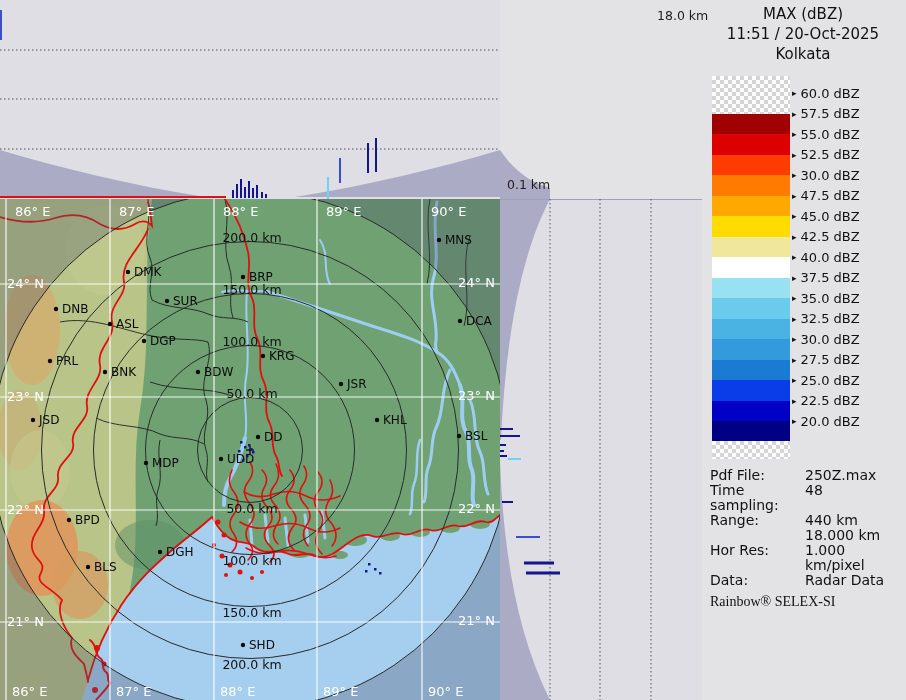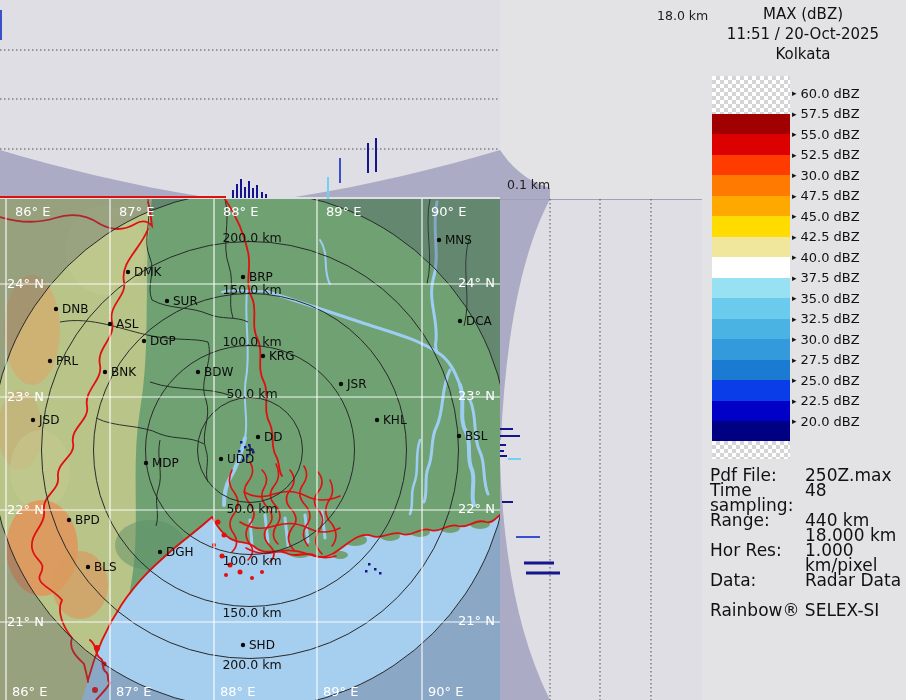--- a/index.html
+++ b/index.html
@@ -17,24 +17,24 @@
   .hdr{position:absolute;left:700px;top:4px;width:206px;text-align:center;
        color:#111;font-size:15px;line-height:20px;}
   .band{position:absolute;left:712px;width:78px;}
   .checker{background-color:#fff;
      background-image:linear-gradient(45deg,#d4d4d4 25%,transparent 25%,transparent 75%,#d4d4d4 75%),
                       linear-gradient(45deg,#d4d4d4 25%,transparent 25%,transparent 75%,#d4d4d4 75%);
      background-size:8px 8px;background-position:0 0,4px 4px;}
   .ticklabel{position:absolute;left:792px;font-size:13px;color:#111;white-space:nowrap;
              display:flex;align-items:center;height:15px;}
   .ticklabel .arrow{font-size:9px;margin-right:4px;color:#111;}
-  #meta{position:absolute;left:710px;top:468px;width:196px;font-size:17px;color:#111;}
+  #meta{position:absolute;left:710px;top:468px;width:196px;font-size:14px;color:#111;}
   .mrow{display:flex;line-height:15px;}
   .mrow .ml{width:95px;flex:0 0 95px;}
-  .mfooter{margin-top:15px;line-height:15px;}
+  .mfooter{margin-top:6px;line-height:15px;font-family:Liberation Serif, serif;}
   text{font-family:"DejaVu Sans",sans-serif;}
   .geolabel{fill:#ffffff;font-size:13px;}
   .citylabel{fill:#0a0a0a;font-size:12px;}
   .ringlabel{fill:#101010;font-size:12.5px;text-anchor:middle;}
 </style>
 </head>
 <body>
 
 <div class="stage">
 

